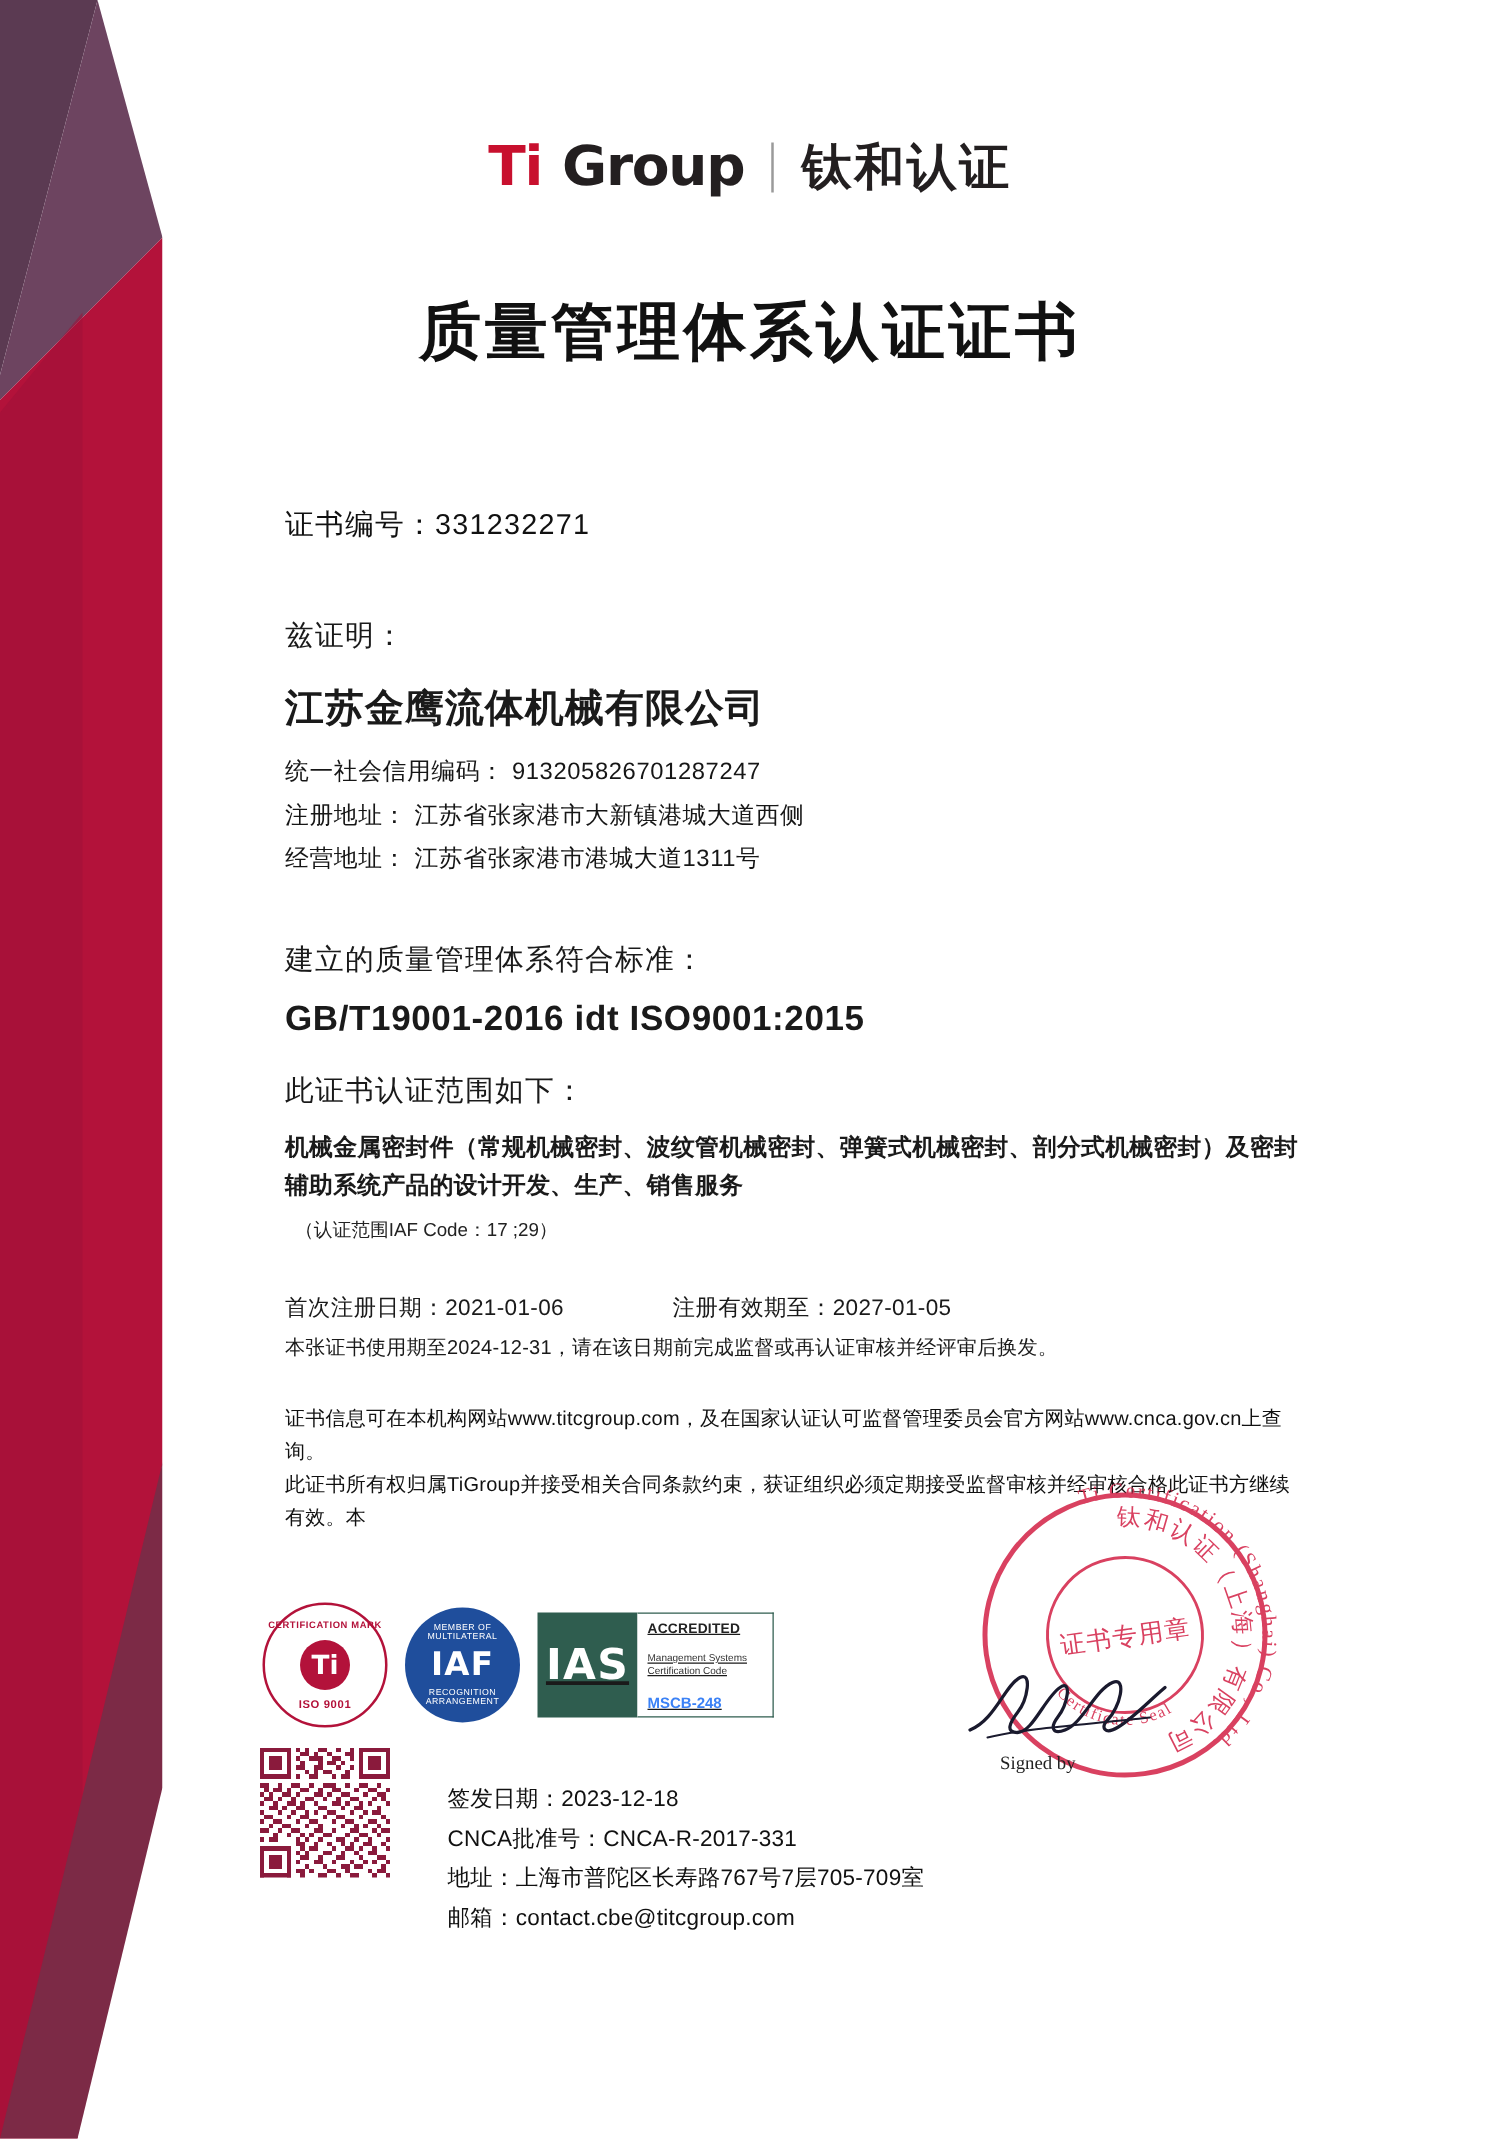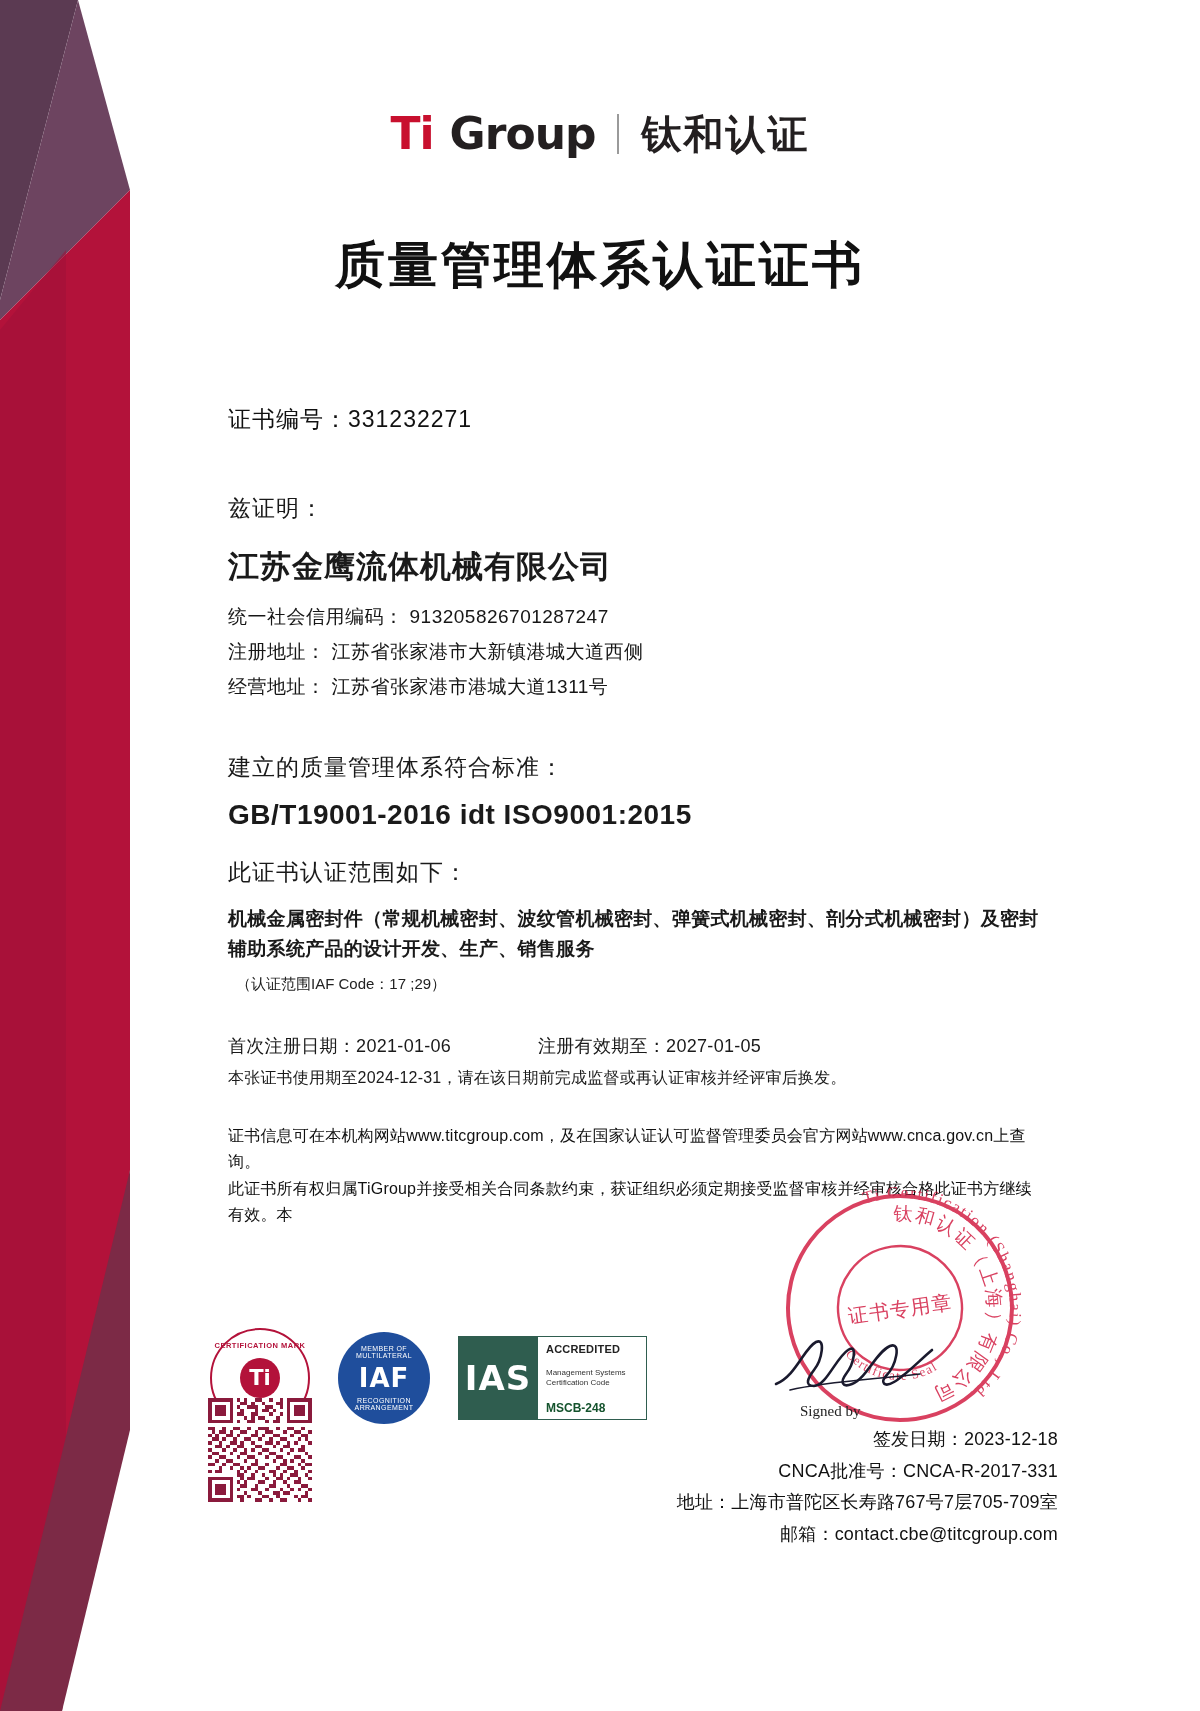--- a/index.html
+++ b/index.html
@@ -168,24 +168,24 @@
     line-height: 1.65;
     letter-spacing: 0.2px;
     width: 818px;
     color: #111;
   }
 
   
   .marks {
     position: absolute;
     left: 210px;
-    top: 1328px;
+    top: 1282px;
     display: flex;
     align-items: center;
-    gap: 14px;
+    text-decoration: underline;
   }
   .mark-ti {
     width: 96px; height: 96px;
     border-radius: 50%;
     border: 2px solid #b3123a;
     position: relative;
     background: #fff;
   }
   .mark-ti .ti-core {
     position: absolute;
@@ -285,21 +285,21 @@
     letter-spacing: 0.2px;
   }
   .mark-ias .ias-sub {
     font-size: 8px;
     color: #333;
     line-height: 1.25;
   }
   .mark-ias .ias-code {
     font-size: 12px;
     font-weight: 700;
-    color: #14532d;
+    color: #3b82f6;
   }
 
   
   .qr {
     position: absolute;
     left: 208px;
     top: 1398px;
     width: 104px;
     height: 104px;
   }
@@ -330,21 +330,21 @@
     color: #222;
     font-family: "Liberation Serif", serif;
   }
 
   
   .footer-info {
     position: absolute;
     right: 142px;
     top: 1424px;
     width: 700px;
-    text-align: right;
+    text-align: left;
     font-size: 18px;
     line-height: 1.75;
     letter-spacing: 0.2px;
     color: #111;
   }
   .footer-info div { white-space: nowrap; }
 </style>
 </head>
 <body>
 

